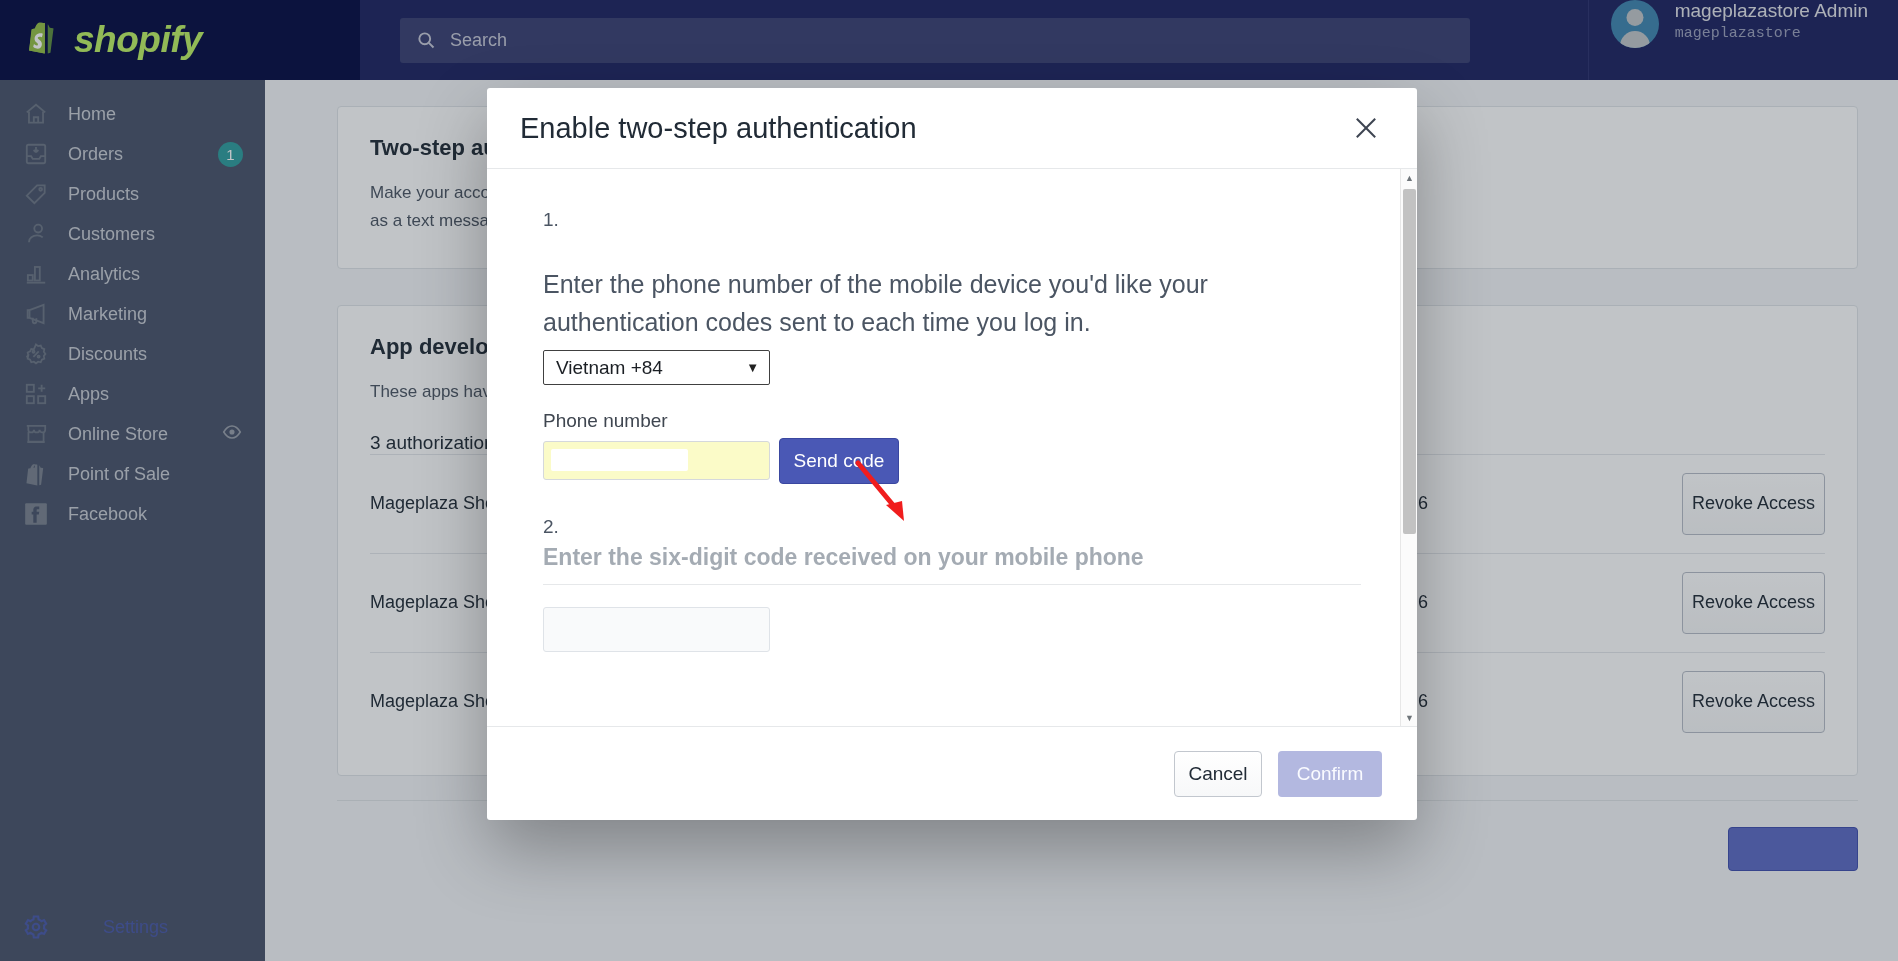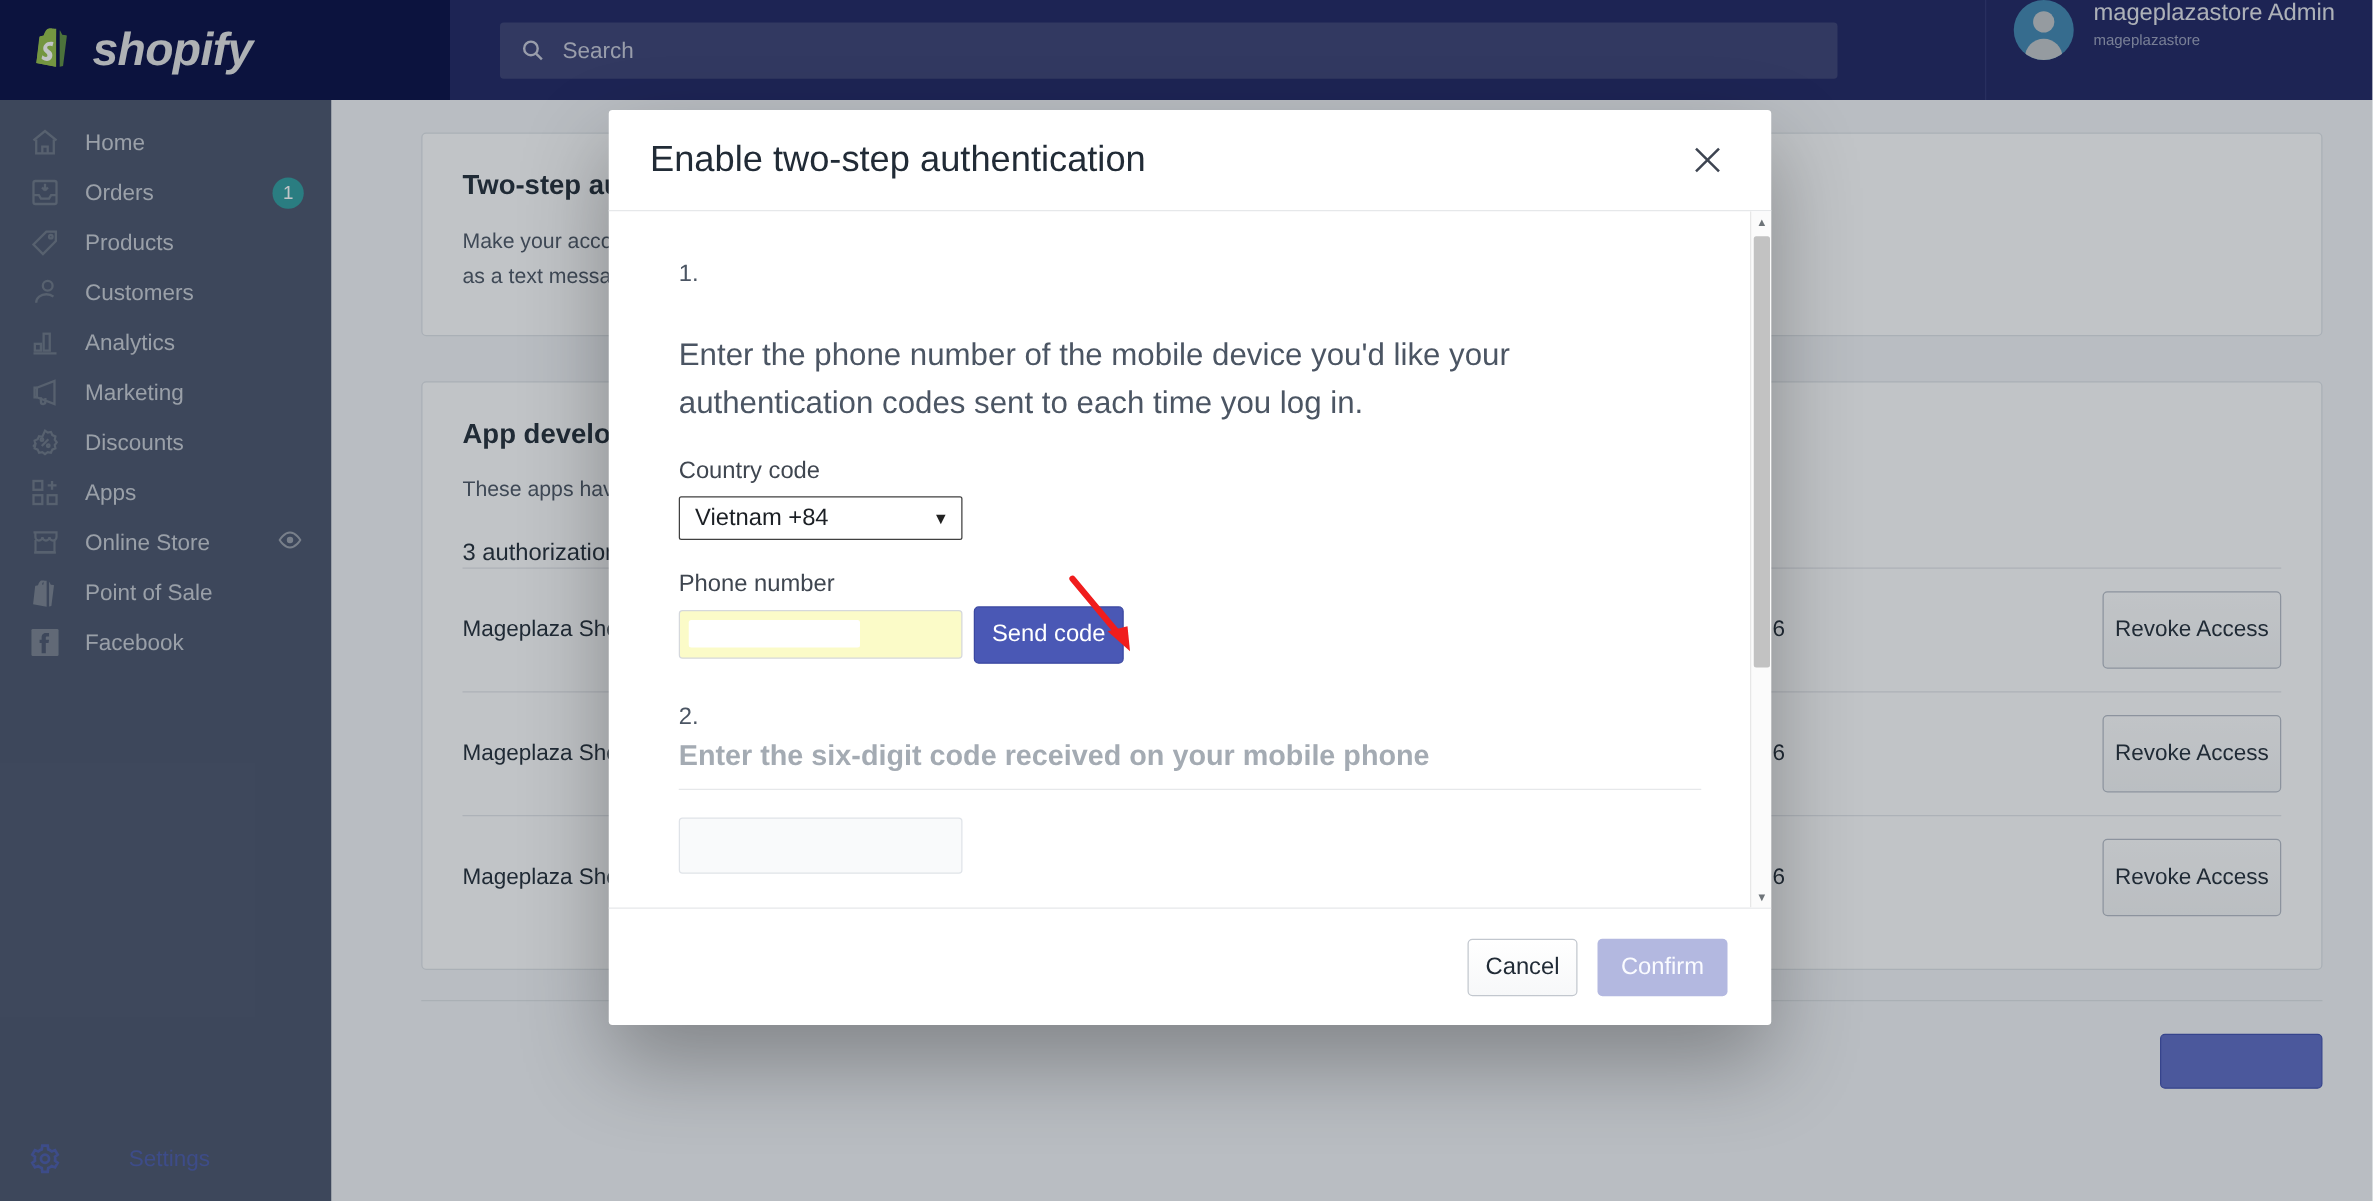--- a/index.html
+++ b/index.html
@@ -21,21 +21,21 @@
   }
   .logo-zone {
     width: 360px; height: 80px;
     display: flex; align-items: center;
     padding-left: 24px;
     background: #050b42;
     flex: 0 0 360px;
   }
   .shopify-bag { width: 38px; height: 42px; position: relative; margin-right: 12px; }
   .wordmark {
-    color: #e5e5e5; font-size: 37px; font-style: italic;
+    color: #bef264; font-size: 37px; font-style: italic;
     font-weight: 700; letter-spacing: -0.5px;
   }
   .search-zone { flex: 1; display: flex; align-items: center; padding: 0 40px; }
   .searchbox {
     width: 1070px; height: 45px;
     background: #393f72; border-radius: 3px;
     display: flex; align-items: center; padding: 0 16px;
     border: none;
   }
   .search-icon { width: 20px; height: 20px; margin-right: 14px; flex: 0 0 20px; }
@@ -56,21 +56,21 @@
     transform: translateX(-50%);
     width: 17px; height: 17px; border-radius: 50%; background: #c3c7ca;
   }
   .avatar::after {
     content: ""; position: absolute; bottom: -4px; left: 50%;
     transform: translateX(-50%);
     width: 30px; height: 21px; border-radius: 15px 15px 0 0; background: #c3c7ca;
   }
   .user-txt { line-height: 1.2; }
   .user-name { color: #e4e5ea; font-size: 19px; }
-  .user-sub { color: #9ba0bc; font-size: 12px; margin-top: 2px; }
+  .user-sub { color: #9ba0bc; font-size: 15px; margin-top: 2px; font-family: Liberation Mono, monospace; }
 
   
   .sidebar {
     position: absolute; top: 80px; left: 0;
     width: 265px; height: 881px;
     background: #49536a;
     z-index: 2;
   }
   .nav-item {
     display: flex; align-items: center;
@@ -469,21 +469,20 @@
 
     <div class="modal-head">
       <span class="modal-title">Enable two-step authentication</span>
       <button class="close-btn"></button>
     </div>
 
     <div class="modal-body">
       <div class="step-num">1.</div>
       <div class="step-desc">Enter the phone number of the mobile device you'd like your authentication codes sent to each time you log in.</div>
 
-      <div class="field-label">Country code</div>
       <div class="select-box">
         <span>Vietnam +84</span>
         <span class="caret">▼</span>
       </div>
 
       <div class="field-label">Phone number</div>
       <div class="phone-row">
         <div class="phone-input">
           <div class="phone-redact"></div>
         </div>

